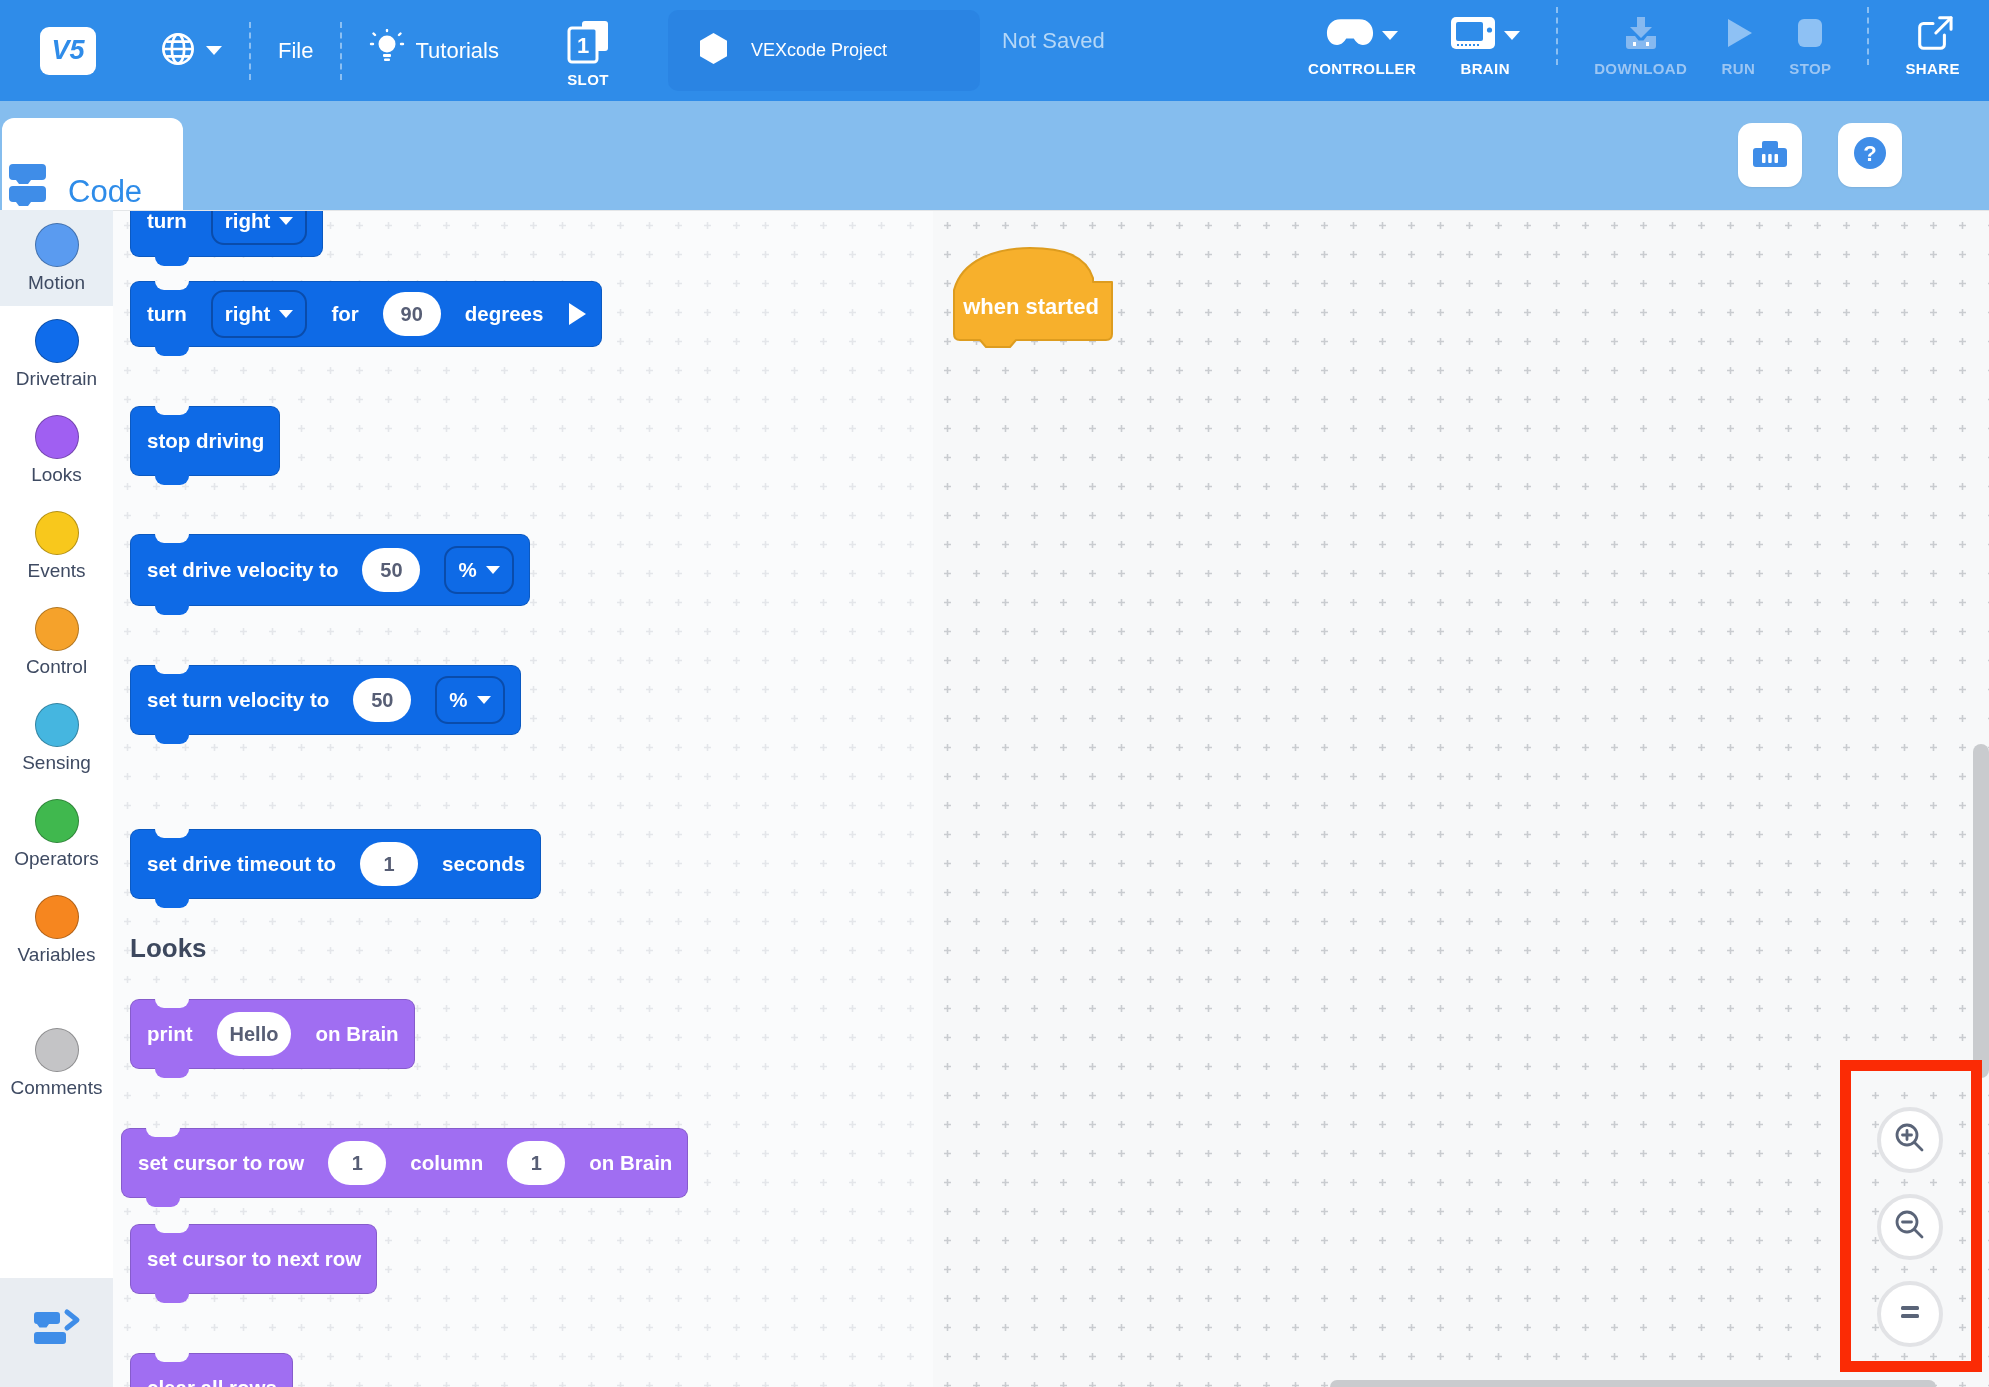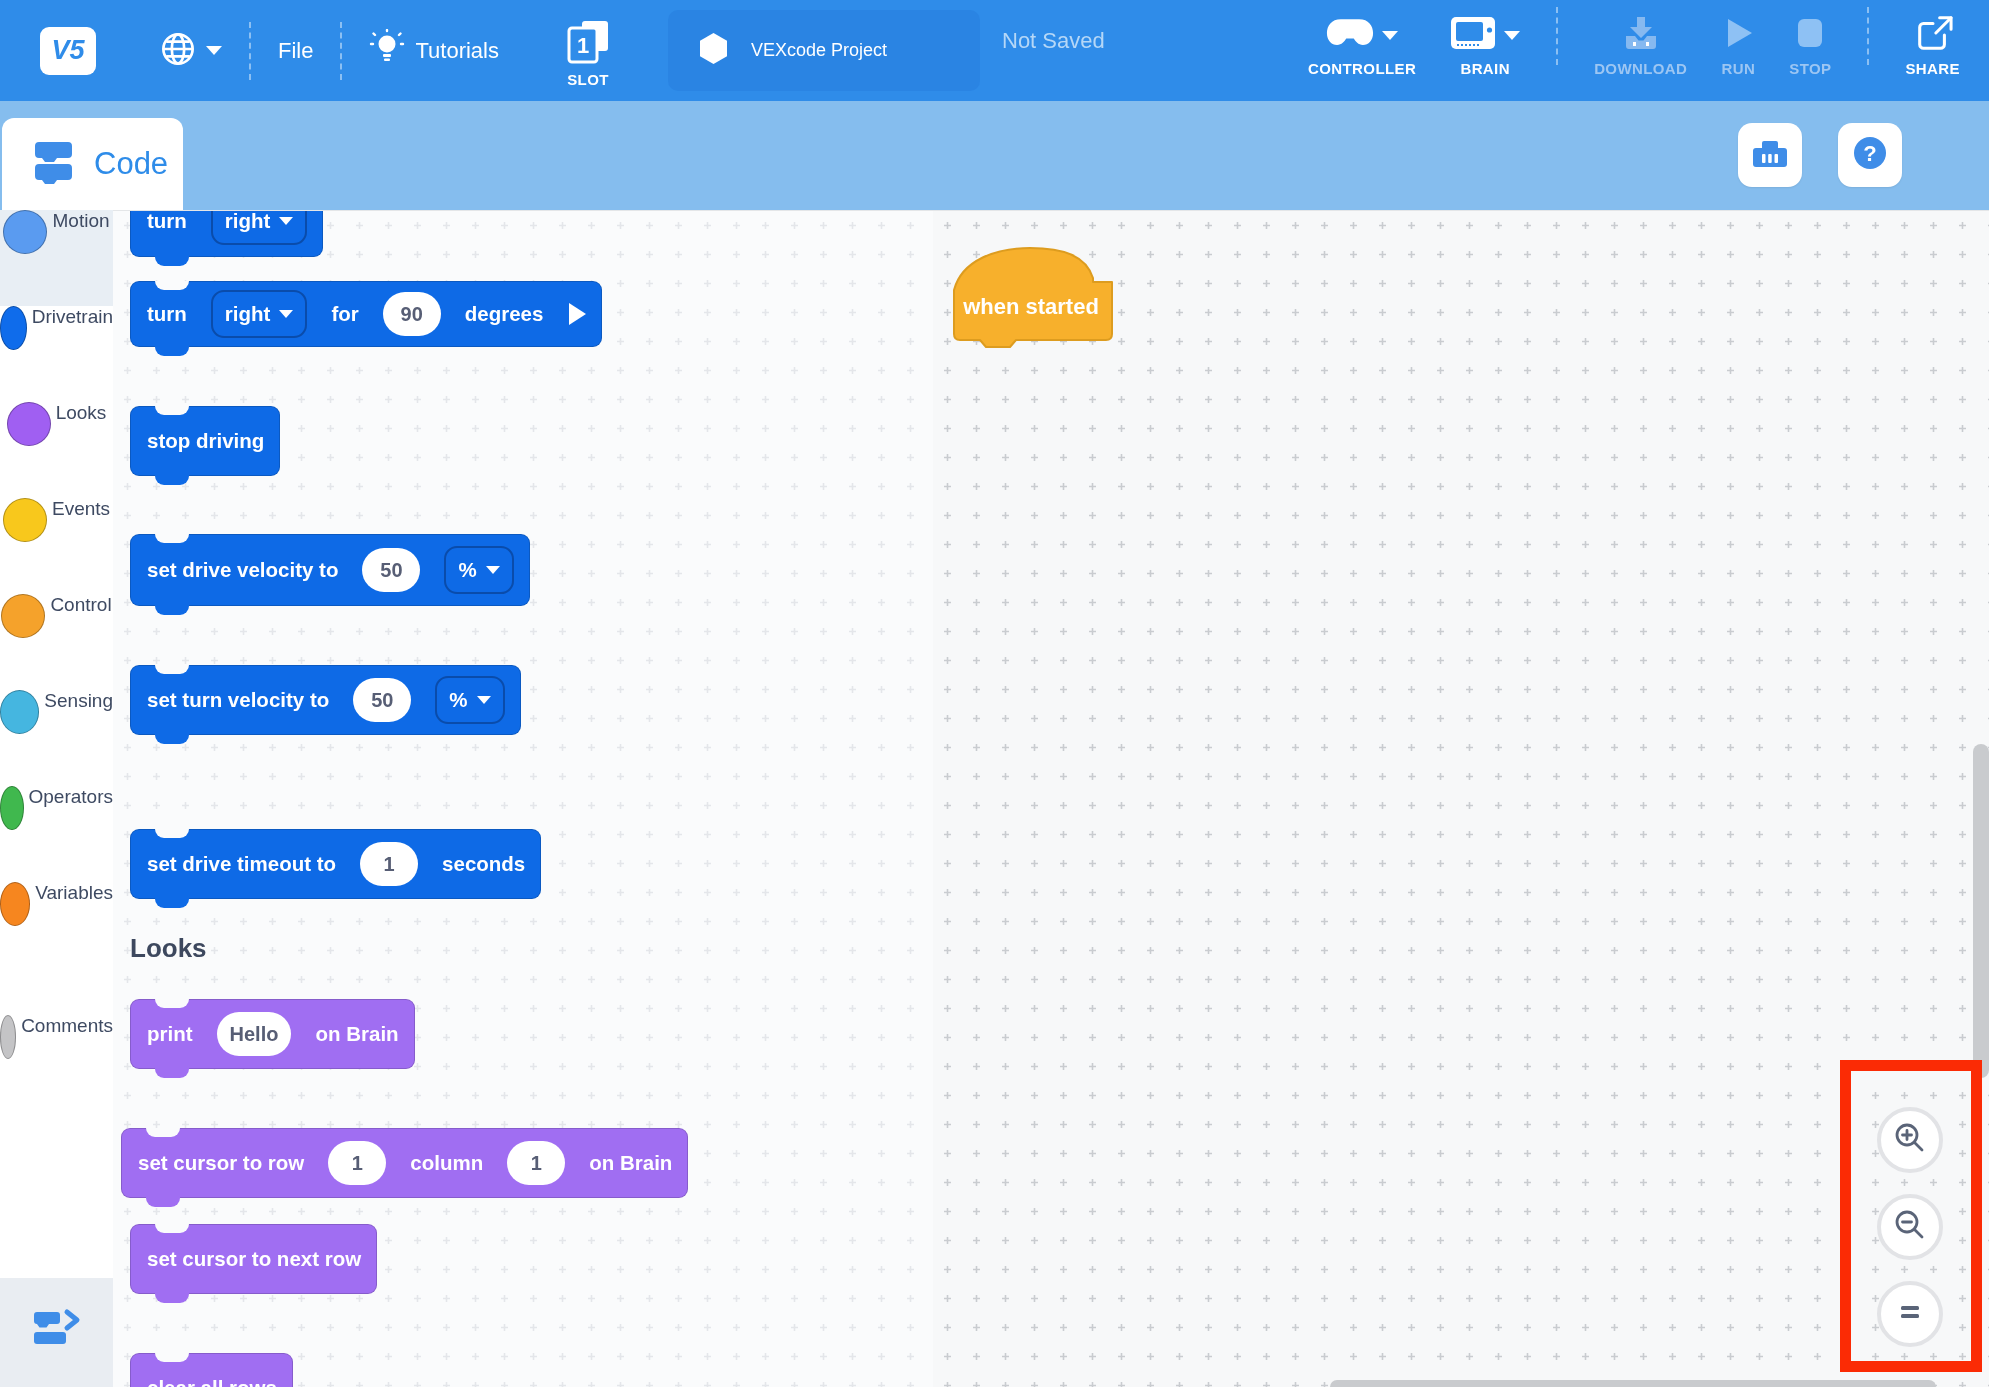--- a/index.html
+++ b/index.html
@@ -28,29 +28,29 @@
     align-items:flex-start; justify-content:space-between; z-index:31; }
   .hact { display:flex; flex-direction:column; align-items:center; padding-top:6px; }
   .hact .icon-row { height:44px; display:flex; align-items:center; gap:8px; }
   .hact-label.dim { color:#9cc6f3; }
   .caret-down { width:0; height:0; border-left:8px solid transparent; border-right:8px solid transparent;
     border-top:9px solid #fff; }
 
   
   .subbar { position:absolute; left:0; top:101px; width:100%; height:109px; background:#85bdee; z-index:20; }
   .code-tab { position:absolute; left:2px; top:17px; width:181px; height:92px; background:#fff;
-    border-radius:12px 12px 0 0; display:flex; align-items:center; padding-left:26px; gap:14px; }
+    border-radius:12px 12px 0 0; display:flex; align-items:flex-end; gap:14px; }
   .code-tab-label { color:#2e8ce9; font-size:31px; }
   .sq-btn { position:absolute; top:22px; width:64px; height:64px; background:#fff; border-radius:14px;
     display:flex; align-items:center; justify-content:center; box-shadow:0 1px 2px rgba(0,0,0,0.08); }
 
   
   .sidebar { position:absolute; left:0; top:210px; width:113px; bottom:0; background:#fff; z-index:10; }
-  .cat { position:absolute; left:0; width:113px; height:96px; display:flex; flex-direction:row;
-    align-items:flex-start; justify-content:center; gap:5px; }
+  .cat { position:absolute; left:0; width:113px; height:96px; display:flex; flex-direction:column;
+    align-items:center; justify-content:center; gap:5px; }
   .cat.selected { background:#e8eef4; }
   .cat-circle { width:44px; height:44px; border-radius:50%; border:1.5px solid rgba(0,0,0,0.28); }
   .cat-label { font-size:19px; color:#3e4a62; }
   .toolbox-btn { position:absolute; left:0; top:1278px; width:113px; height:109px; background:#e9edf2;
     display:flex; align-items:center; justify-content:center; z-index:11; }
 
   
   .palette { position:absolute; left:113px; top:210px; width:820px; height:1177px; background:#fafbfc;
     overflow:hidden; z-index:5; border-top:1px solid #e4e6e8; }
   .canvas { position:absolute; left:933px; top:210px; width:1056px; height:1177px; background:#f7f8f9;

